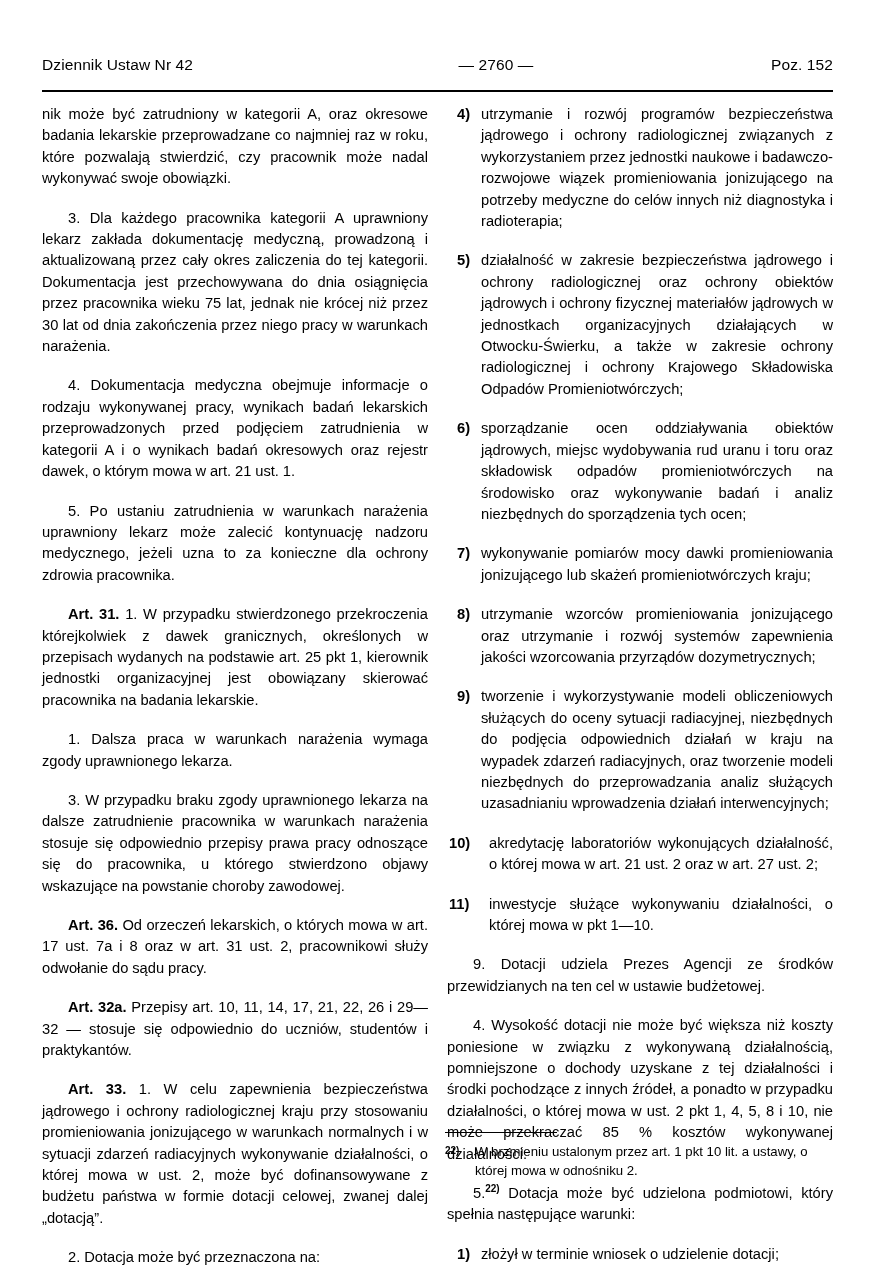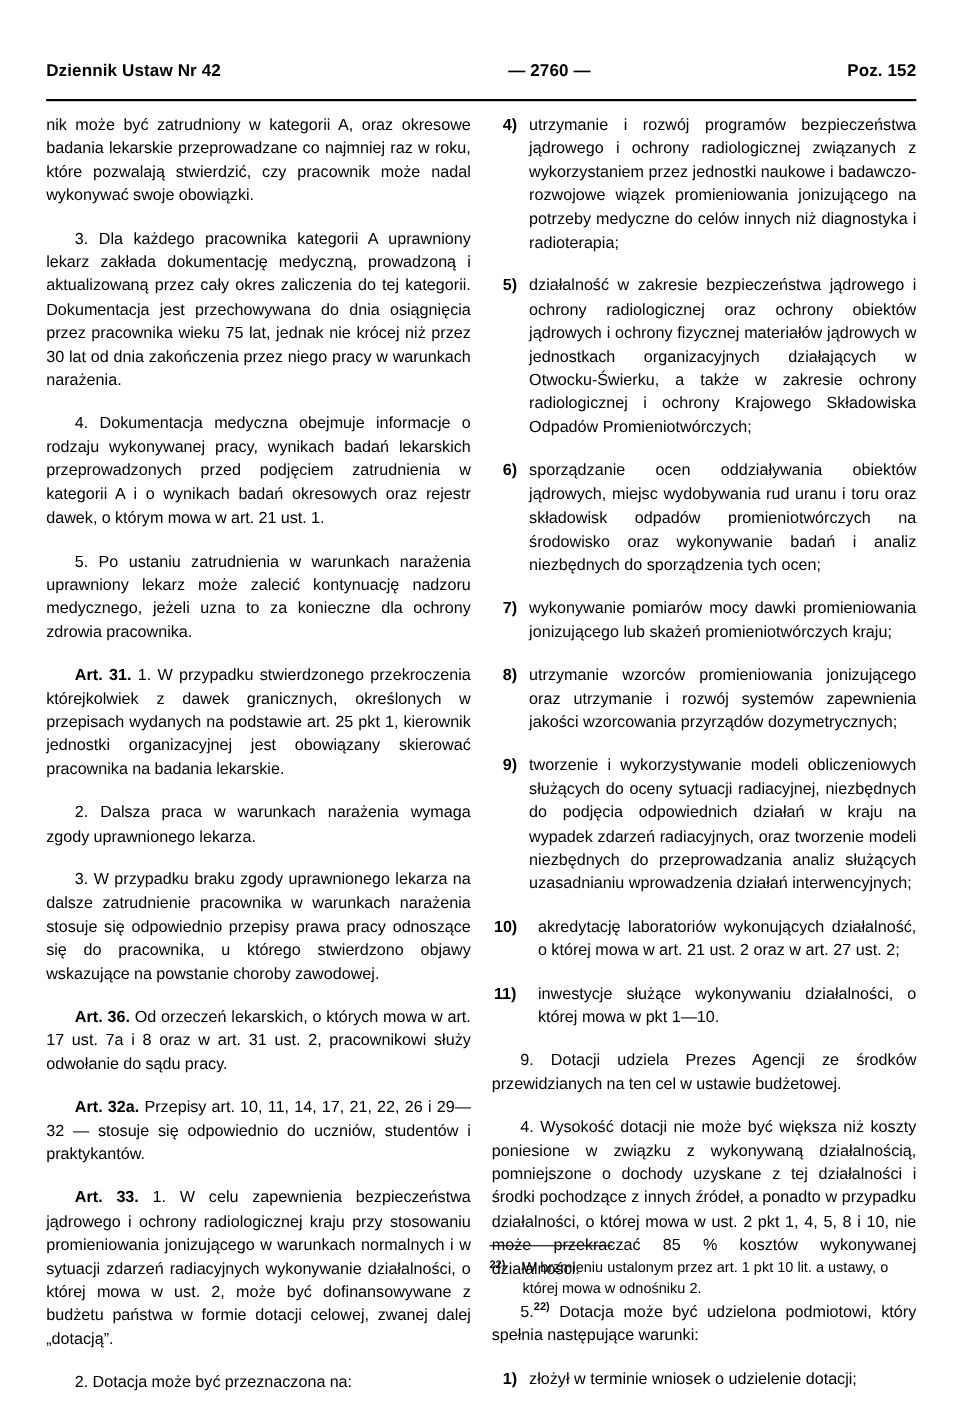--- a/index.html
+++ b/index.html
@@ -28,21 +28,21 @@
     position: absolute;
     left: 42px;
     top: 56px;
     width: 791px;
     height: 34px;
     border-bottom: 2.6px solid #000;
     display: flex;
     align-items: flex-start;
     justify-content: space-between;
     font-size: 15.5px;
-    font-weight: bold;
+    font-weight: normal;
     letter-spacing: 0.1px;
   }
   .runhead .rh-left  { white-space: nowrap; }
   .runhead .rh-mid   { white-space: nowrap; margin-left: 28px; }
   .runhead .rh-right { white-space: nowrap; }
 
   
   .columns {
     position: absolute;
     left: 42px;
@@ -144,21 +144,21 @@
       <p class="para">nik może być zatrudniony w kategorii A, oraz okresowe badania lekarskie przeprowadzane co najmniej raz w roku, które pozwalają stwierdzić, czy pracownik może nadal wykonywać swoje obowiązki.</p>
 
       <p class="para indent">3. Dla każdego pracownika kategorii A uprawniony lekarz zakłada dokumentację medyczną, prowadzoną i aktualizowaną przez cały okres zaliczenia do tej kategorii. Dokumentacja jest przechowywana do dnia osiągnięcia przez pracownika wieku 75 lat, jednak nie krócej niż przez 30 lat od dnia zakończenia przez niego pracy w warunkach narażenia.</p>
 
       <p class="para indent">4. Dokumentacja medyczna obejmuje informacje o rodzaju wykonywanej pracy, wynikach badań lekarskich przeprowadzonych przed podjęciem zatrudnienia w kategorii A i o wynikach badań okresowych oraz rejestr dawek, o którym mowa w art. 21 ust. 1.</p>
 
       <p class="para indent">5. Po ustaniu zatrudnienia w warunkach narażenia uprawniony lekarz może zalecić kontynuację nadzoru medycznego, jeżeli uzna to za konieczne dla ochrony zdrowia pracownika.</p>
 
       <p class="para indent"><b>Art. 31.</b><span> 1. W przypadku stwierdzonego przekroczenia którejkolwiek z dawek granicznych, określonych w przepisach wydanych na podstawie art. 25 pkt 1, kierownik jednostki organizacyjnej jest obowiązany skierować pracownika na badania lekarskie.</span></p>
 
-      <p class="para indent">2. Dalsza praca w warunkach narażenia wymaga zgody uprawnionego lekarza.</p>
+      <p class="para indent">1. Dalsza praca w warunkach narażenia wymaga zgody uprawnionego lekarza.</p>
 
       <p class="para indent">3. W przypadku braku zgody uprawnionego lekarza na dalsze zatrudnienie pracownika w warunkach narażenia stosuje się odpowiednio przepisy prawa pracy odnoszące się do pracownika, u którego stwierdzono objawy wskazujące na powstanie choroby zawodowej.</p>
 
       <p class="para indent"><b>Art. 36.</b><span> Od orzeczeń lekarskich, o których mowa w art. 17 ust. 7a i 8 oraz w art. 31 ust. 2, pracownikowi służy odwołanie do sądu pracy.</span></p>
 
       <p class="para indent"><b>Art. 32a.</b><span> Przepisy art. 10, 11, 14, 17, 21, 22, 26 i 29—32 — stosuje się odpowiednio do uczniów, studentów i praktykantów.</span></p>
 
       <p class="para indent"><b>Art. 33.</b><span> 1. W celu zapewnienia bezpieczeństwa jądrowego i ochrony radiologicznej kraju przy stosowaniu promieniowania jonizującego w warunkach normalnych i w sytuacji zdarzeń radiacyjnych wykonywanie działalności, o której mowa w ust. 2, może być dofinansowywane z budżetu państwa w formie dotacji celowej, zwanej dalej „dotacją”.</span></p>
 
       <p class="para indent">2. Dotacja może być przeznaczona na:</p>

